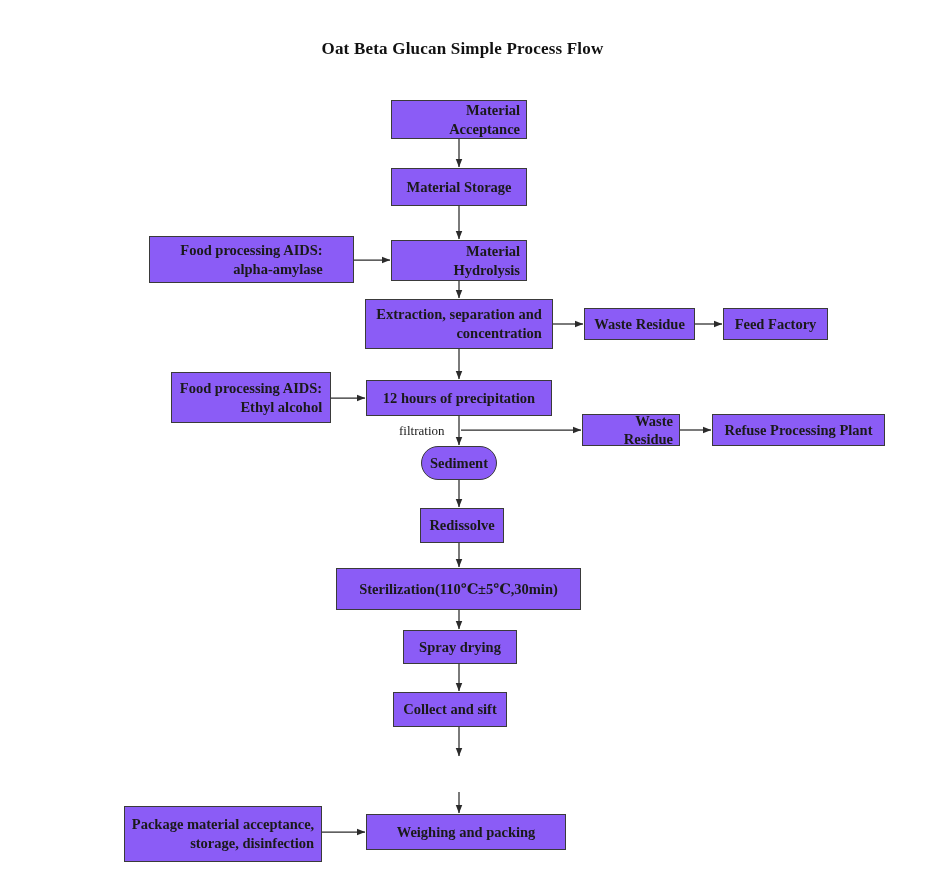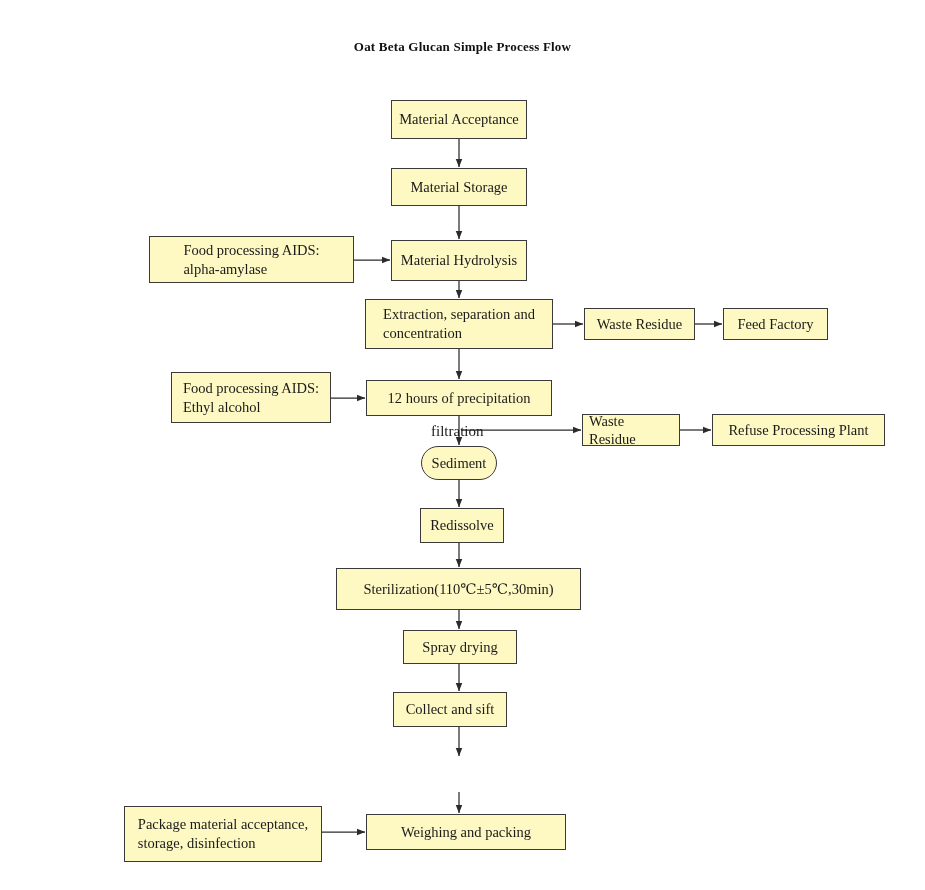--- a/index.html
+++ b/index.html
@@ -19,56 +19,56 @@
     position: relative;
     width: 925px;
     height: 890px;
   }
   .chart-title {
     position: absolute;
     left: 0;
     top: 39px;
     width: 925px;
     text-align: center;
-    font-size: 13px;
+    font-size: 17px;
     font-weight: bold;
     letter-spacing: 0.2px;
     color: #111111;
   }
   svg.edges {
     position: absolute;
     left: 0;
     top: 0;
     width: 925px;
     height: 890px;
     pointer-events: none;
   }
   .node {
     position: absolute;
     box-sizing: border-box;
     border: 1px solid #3a3a3a;
-    background: #fef9c3;
+    background: #8b5cf6;
     display: flex;
     align-items: center;
     justify-content: center;
-    text-align: left;
+    text-align: right;
     font-size: 14.5px;
     line-height: 1.25;
     color: #1a1a1a;
     padding: 2px 6px;
+    font-weight: bold;
   }
   .node.two-line {
     line-height: 1.3;
   }
   .edge-label {
     position: absolute;
-    font-size: 15px;
+    font-size: 13px;
     color: #1a1a1a;
     white-space: nowrap;
-    margin-left: 32px;
   }
 </style>
 </head>
 <body>
 
 <div id="flow-root">
 
   <div class="chart-title">Oat Beta Glucan Simple Process Flow</div>
 
   <svg class="edges" viewBox="0 0 925 890">

